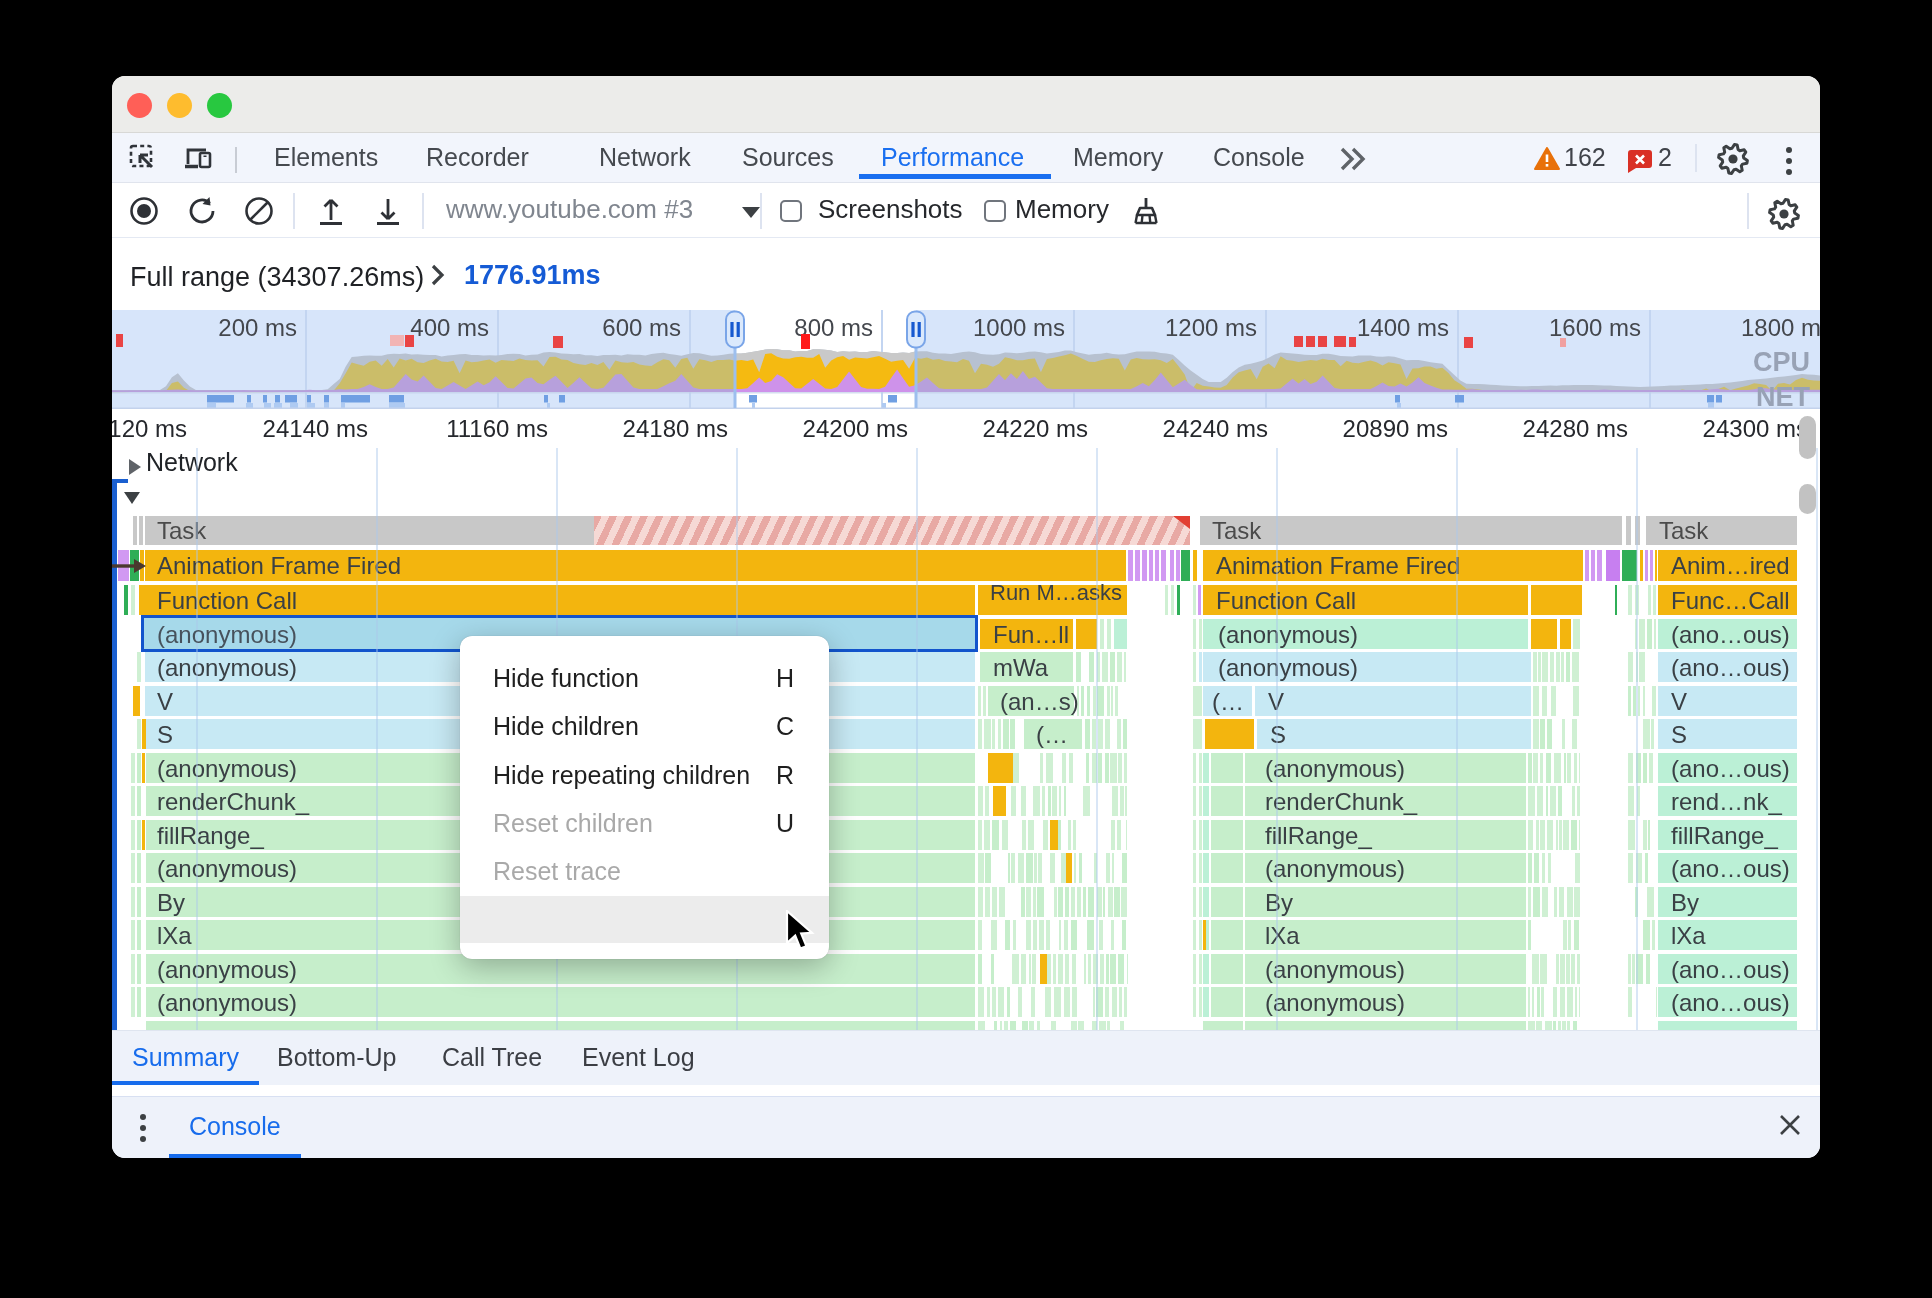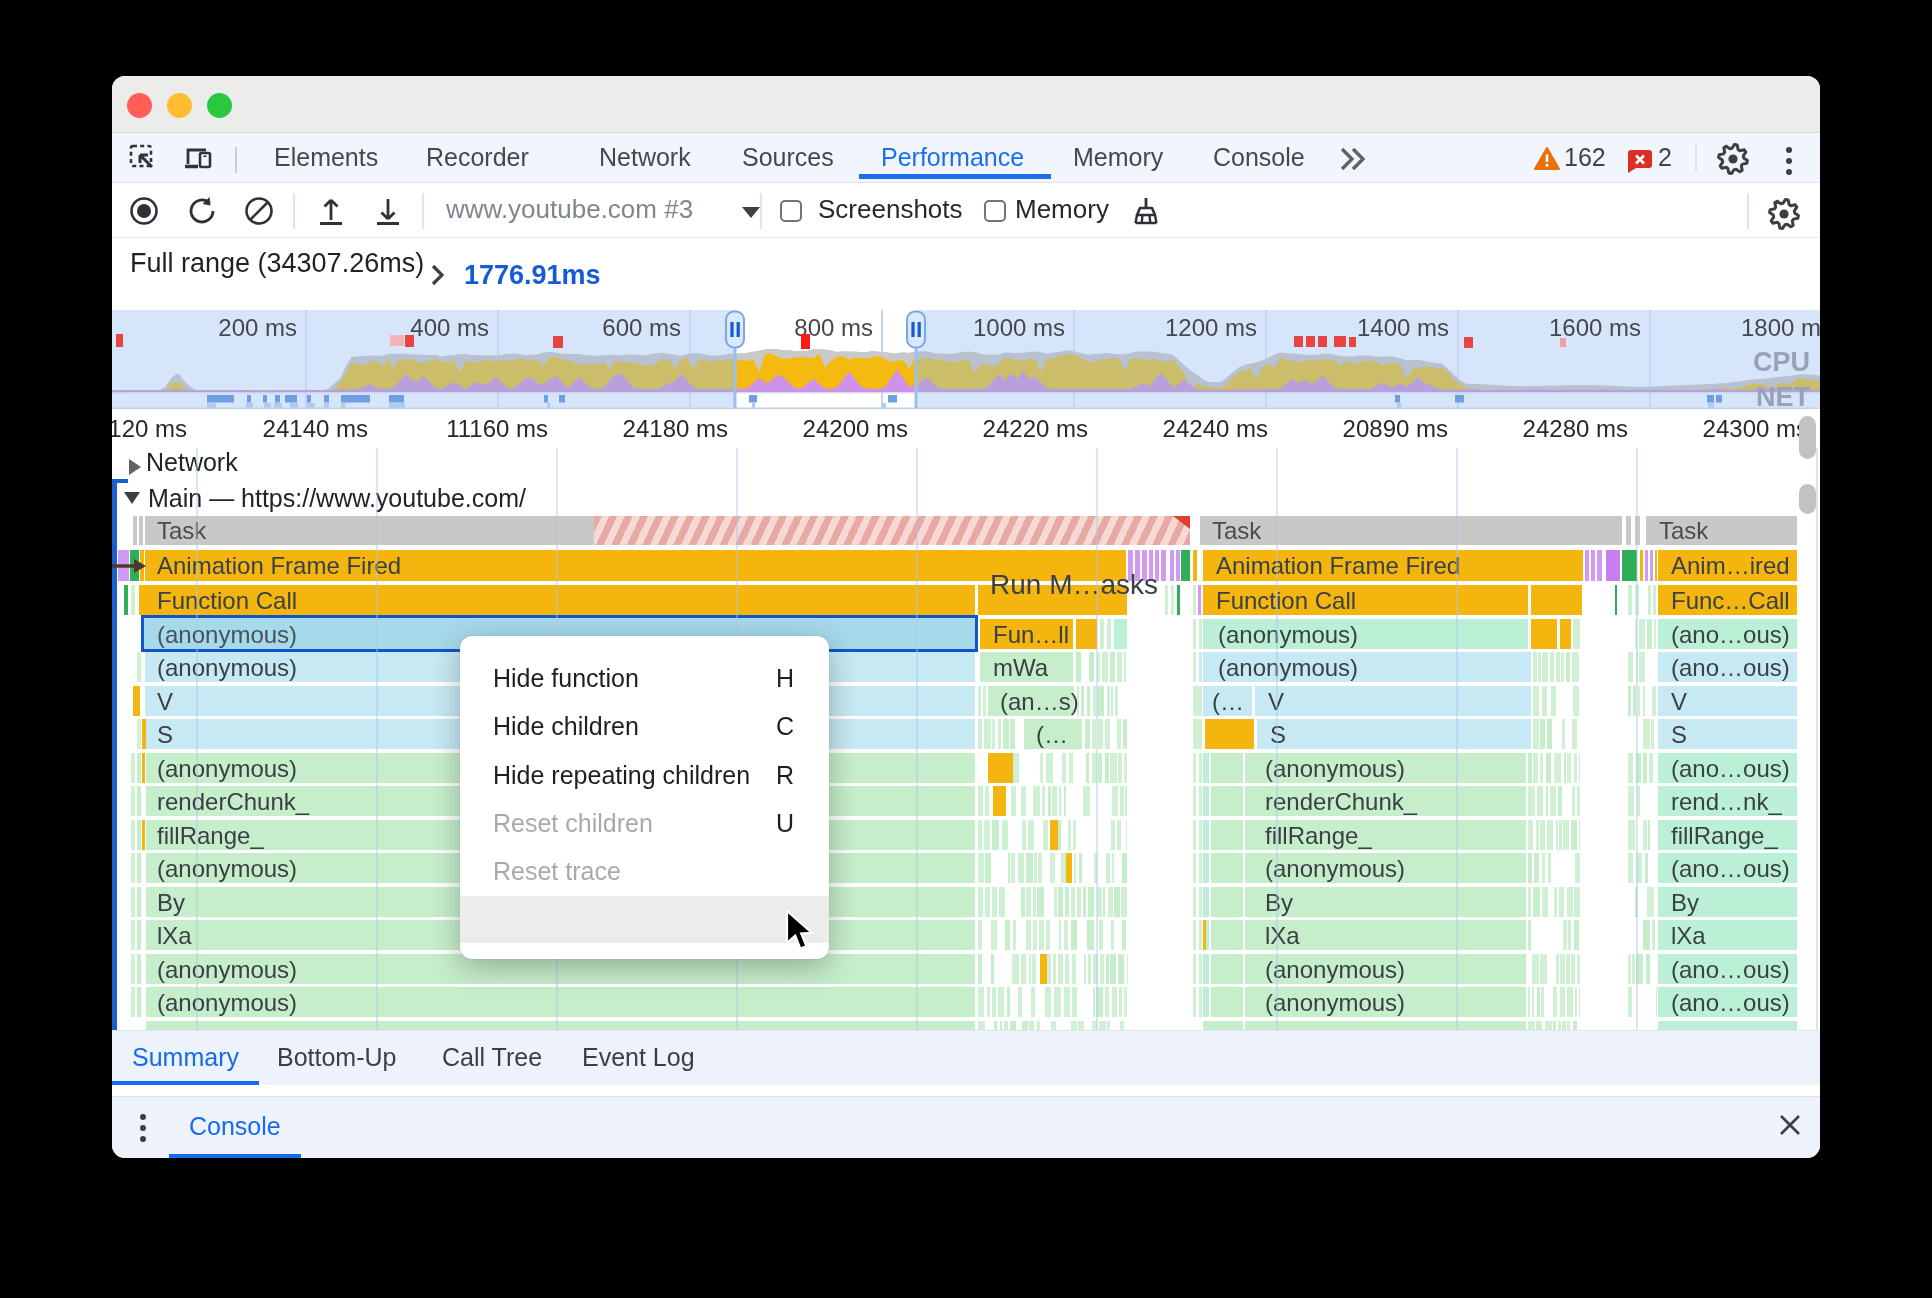--- a/index.html
+++ b/index.html
@@ -87,21 +87,21 @@
 <path d="M16 3 V13" stroke="#2e3136" stroke-width="2.8"></path>
 <path d="M10 13 h12 l3 7 h-18 Z" fill="none" stroke="#2e3136" stroke-width="2.6" stroke-linejoin="round"></path>
 <path d="M7 20 l-1.5 8 M12.5 20 l-0.8 8 M19.5 20 l0.8 8 M25 20 l1.5 8" stroke="#2e3136" stroke-width="2.4"></path>
 <path d="M5.5 28 h21" stroke="#2e3136" stroke-width="2.4"></path>
     </svg>
     <div style="position:absolute;left:1635px;top:117px;width:2px;height:36px;background:#dde3f0"></div>
     <svg class="abs" style="left:1655px;top:121px" width="34" height="34" viewBox="0 0 34 34">
       <polygon points="18.4,2.6 21.2,3.1 22.1,7.5 23.8,8.7 28.2,7.8 29.8,10.2 27.3,13.9 27.7,16.0 31.4,18.4 30.9,21.2 26.5,22.1 25.3,23.8 26.2,28.2 23.8,29.8 20.1,27.3 18.0,27.7 15.6,31.4 12.8,30.9 11.9,26.5 10.2,25.3 5.8,26.2 4.2,23.8 6.7,20.1 6.3,18.0 2.6,15.6 3.1,12.8 7.5,11.9 8.7,10.2 7.8,5.8 10.2,4.2 13.9,6.7 16.0,6.3" fill="none" stroke="#3c4043" stroke-width="3" stroke-linejoin="round"></polygon>
       <circle cx="17" cy="17" r="4.6" fill="#3c4043"></circle>
     </svg>
-    <div class="txt" style="left:18px;top:150px;height:72px;line-height:74px;font-size:27px;color:#1f2125">Full range (34307.26ms)</div>
+    <div class="txt" style="left:18px;top:164px;height:72px;line-height:74px;font-size:27px;color:#1f2125">Full range (34307.26ms)</div>
     <svg class="abs" style="left:316px;top:186px" width="18" height="26" viewBox="0 0 18 26">
 <path d="M5 4 L14 13 L5 22" fill="none" stroke="#3c4043" stroke-width="3.2"></path>
     </svg>
     <div class="txt" style="left:352px;top:162px;height:72px;line-height:74px;font-size:27px;font-weight:bold;color:#155bd5">1776.91ms</div>
     <svg class="abs" style="left:0;top:234px" width="1708" height="99" viewBox="0 0 1708 99">
       <rect x="0" y="0" width="1708" height="99" fill="#d7e5fa"></rect>
       <rect x="623" y="0" width="181" height="99" fill="#ffffff"></rect>
       <rect x="193" y="0" width="2" height="99" fill="#c3d5f1"></rect>
       <rect x="385" y="0" width="2" height="99" fill="#c3d5f1"></rect>
       <rect x="577" y="0" width="2" height="99" fill="#c3d5f1"></rect>
@@ -204,21 +204,20 @@
       <div style="position:absolute;left:624px;top:39px;width:2px;height:582px;background:rgba(170,200,235,0.45);z-index:5"></div>
       <div style="position:absolute;left:804px;top:39px;width:2px;height:582px;background:rgba(170,200,235,0.45);z-index:5"></div>
       <div style="position:absolute;left:984px;top:39px;width:2px;height:582px;background:rgba(170,200,235,0.45);z-index:5"></div>
       <div style="position:absolute;left:1164px;top:39px;width:2px;height:582px;background:rgba(170,200,235,0.45);z-index:5"></div>
       <div style="position:absolute;left:1344px;top:39px;width:2px;height:582px;background:rgba(170,200,235,0.45);z-index:5"></div>
       <div style="position:absolute;left:1524px;top:39px;width:2px;height:582px;background:rgba(170,200,235,0.45);z-index:5"></div>
       <div style="position:absolute;left:1704px;top:39px;width:2px;height:582px;background:rgba(170,200,235,0.45);z-index:5"></div>
       <div style="position:absolute;left:17px;top:50px;width:0;height:0;border-top:8px solid transparent;border-bottom:8px solid transparent;border-left:12px solid #5f6368;z-index:3"></div>
       <div style="position:absolute;left:34px;top:39px;height:28px;line-height:29px;font-size:25px;color:#202327;white-space:nowrap;z-index:4">Network</div>
       <div style="position:absolute;left:12px;top:83px;width:0;height:0;border-left:8px solid transparent;border-right:8px solid transparent;border-top:12px solid #3c4043;z-index:3"></div>
-      <div style="position:absolute;left:36px;top:70px;height:38px;line-height:39px;font-size:25px;color:#202327;white-space:nowrap;z-index:4">Main — https://www.youtube.com/</div>
       <div style="position:absolute;left:0;top:70px;width:5px;height:551px;background:#1a5fd0;z-index:6"></div>
       <div style="position:absolute;left:0;top:70px;width:16px;height:4px;background:#1a5fd0;z-index:6"></div>
       <div style="position:absolute;left:21px;top:107px;width:4.0px;height:29px;background:#c8c8c8;z-index:2;"></div>
       <div style="position:absolute;left:27px;top:107px;width:4.0px;height:29px;background:#c8c8c8;z-index:2;"></div>
       <div style="position:absolute;left:33px;top:107px;width:1045.0px;height:29px;background:#c8c8c8;z-index:2;"></div>
       <div style="position:absolute;left:482px;top:107px;width:596px;height:29px;z-index:2;background:repeating-linear-gradient(115deg,#e8a9a4 0 7px,#f6d9d5 7px 14px);"></div>
       <div style="position:absolute;left:1061px;top:107px;width:0;height:0;border-top:13px solid #e23f33;border-left:17px solid transparent;z-index:3"></div>
       <div style="position:absolute;left:1088px;top:107px;width:422.0px;height:29px;background:#c8c8c8;z-index:2;"></div>
       <div style="position:absolute;left:1514px;top:107px;width:5.0px;height:29px;background:#c8c8c8;z-index:2;"></div>
       <div style="position:absolute;left:1523px;top:107px;width:5.0px;height:29px;background:#c8c8c8;z-index:2;"></div>
@@ -270,21 +269,21 @@
       <div style="position:absolute;left:1086px;top:176.0px;width:3.0px;height:30px;background:#d199f2;z-index:2;"></div>
       <div style="position:absolute;left:1091px;top:176.0px;width:325.0px;height:30px;background:#f3b50e;z-index:2;"></div>
       <div style="position:absolute;left:1419px;top:176.0px;width:51.0px;height:30px;background:#f3b50e;z-index:2;"></div>
       <div style="position:absolute;left:1503px;top:176.0px;width:2.0px;height:30px;background:#2fae57;z-index:2;"></div>
       <div style="position:absolute;left:1516px;top:176.0px;width:4.0px;height:30px;background:#cff0d3;z-index:2;"></div>
       <div style="position:absolute;left:1523px;top:176.0px;width:4.0px;height:30px;background:#cff0d3;z-index:2;"></div>
       <div style="position:absolute;left:1536px;top:176.0px;width:3.0px;height:30px;background:#cff0d3;z-index:2;"></div>
       <div style="position:absolute;left:1541px;top:176.0px;width:3.0px;height:30px;background:#cff0d3;z-index:2;"></div>
       <div style="position:absolute;left:1546px;top:176.0px;width:139.0px;height:30px;background:#f3b50e;z-index:2;"></div>
       <div style="position:absolute;left:45px;top:176.0px;height:30px;line-height:31px;font-size:24px;color:#3a4045;white-space:nowrap;z-index:4">Function Call</div>
-      <div style="position:absolute;left:878px;top:160px;height:16px;line-height:31px;font-size:28px;color:#3a4045;white-space:nowrap;z-index:4">Run M…asks</div>
+      <div style="position:absolute;left:878px;top:168px;height:16px;line-height:31px;font-size:22px;color:#3a4045;white-space:nowrap;z-index:4">Run M…asks</div>
       <div style="position:absolute;left:1104px;top:176.0px;height:30px;line-height:31px;font-size:24px;color:#3a4045;white-space:nowrap;z-index:4">Function Call</div>
       <div style="position:absolute;left:1559px;top:176.0px;height:30px;line-height:31px;font-size:24px;color:#3a4045;white-space:nowrap;z-index:4">Func…Call</div>
       <div style="position:absolute;left:29px;top:206.0px;width:837px;height:37px;background:#a6d9ea;border:3.5px solid #1254cc;z-index:3"></div>
       <div style="position:absolute;left:45px;top:209.5px;height:30px;line-height:31px;font-size:24px;color:#47525c;white-space:nowrap;z-index:5">(anonymous)</div>
       <div style="position:absolute;left:868px;top:209.5px;width:93.0px;height:30px;background:#f3b50e;z-index:2;"></div>
       <div style="position:absolute;left:964px;top:209.5px;width:21.0px;height:30px;background:#f3b50e;z-index:2;"></div>
       <div style="position:absolute;left:988px;top:209.5px;width:4.0px;height:30px;background:#cff0d3;z-index:2;"></div>
       <div style="position:absolute;left:995px;top:209.5px;width:4.0px;height:30px;background:#cff0d3;z-index:2;"></div>
       <div style="position:absolute;left:1002px;top:209.5px;width:13.0px;height:30px;background:#bbf0d6;z-index:2;"></div>
       <div style="position:absolute;left:1081px;top:209.5px;width:3.0px;height:30px;background:#cff0d3;z-index:2;"></div>

